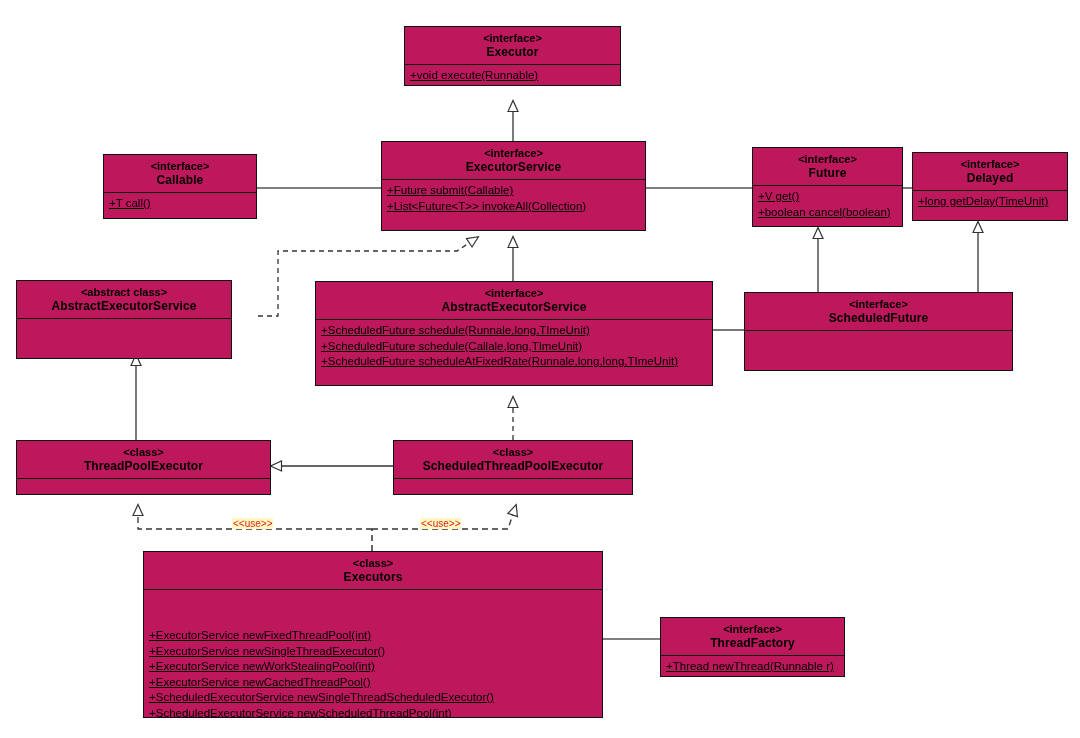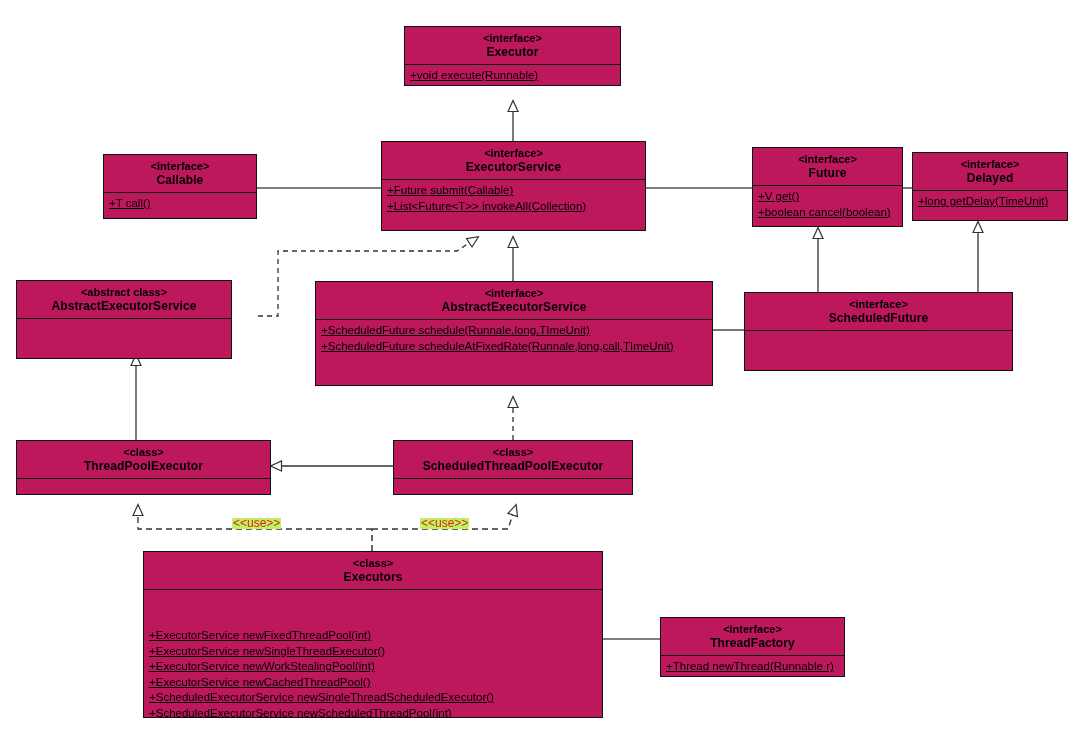--- a/index.html
+++ b/index.html
@@ -65,23 +65,23 @@
     white-space: nowrap;
     overflow: hidden;
   }
   .uml-body div {
     white-space: nowrap;
     text-decoration: underline;
   }
   .use-label {
     position: absolute;
     color: #e21b1b;
-    font-size: 12px;
+    font-size: 10px;
     font-weight: normal;
-    background: #bef264;
+    background: #fef9c3;
     padding: 0 1px;
     line-height: 11px;
     white-space: nowrap;
   }
 </style>
 </head>
 <body>
 
 <div id="canvas">
 
@@ -188,21 +188,22 @@
     <div class="uml-body"></div>
   </div>
 
   <div class="uml-box" style="left:315px; top:281px; width:398px; height:105px;">
     <div class="uml-header">
       <span class="stereo">&lt;interface&gt;</span>
       <span class="cname">AbstractExecutorService</span>
     </div>
     <div class="uml-body">
       <div>+ScheduledFuture schedule(Runnale,long,TImeUnit)</div>
-      <div>+ScheduledFuture scheduleAtFixedRate(Runnale,long,call,TImeUnit)</div>
+      <div>+ScheduledFuture schedule(Callale,long,TImeUnit)</div>
+      <div>+ScheduledFuture scheduleAtFixedRate(Runnale,long,long,TImeUnit)</div>
     </div>
   </div>
 
   <div class="uml-box" style="left:744px; top:292px; width:269px; height:79px;">
     <div class="uml-header">
       <span class="stereo">&lt;interface&gt;</span>
       <span class="cname">ScheduledFuture</span>
     </div>
     <div class="uml-body"></div>
   </div>

